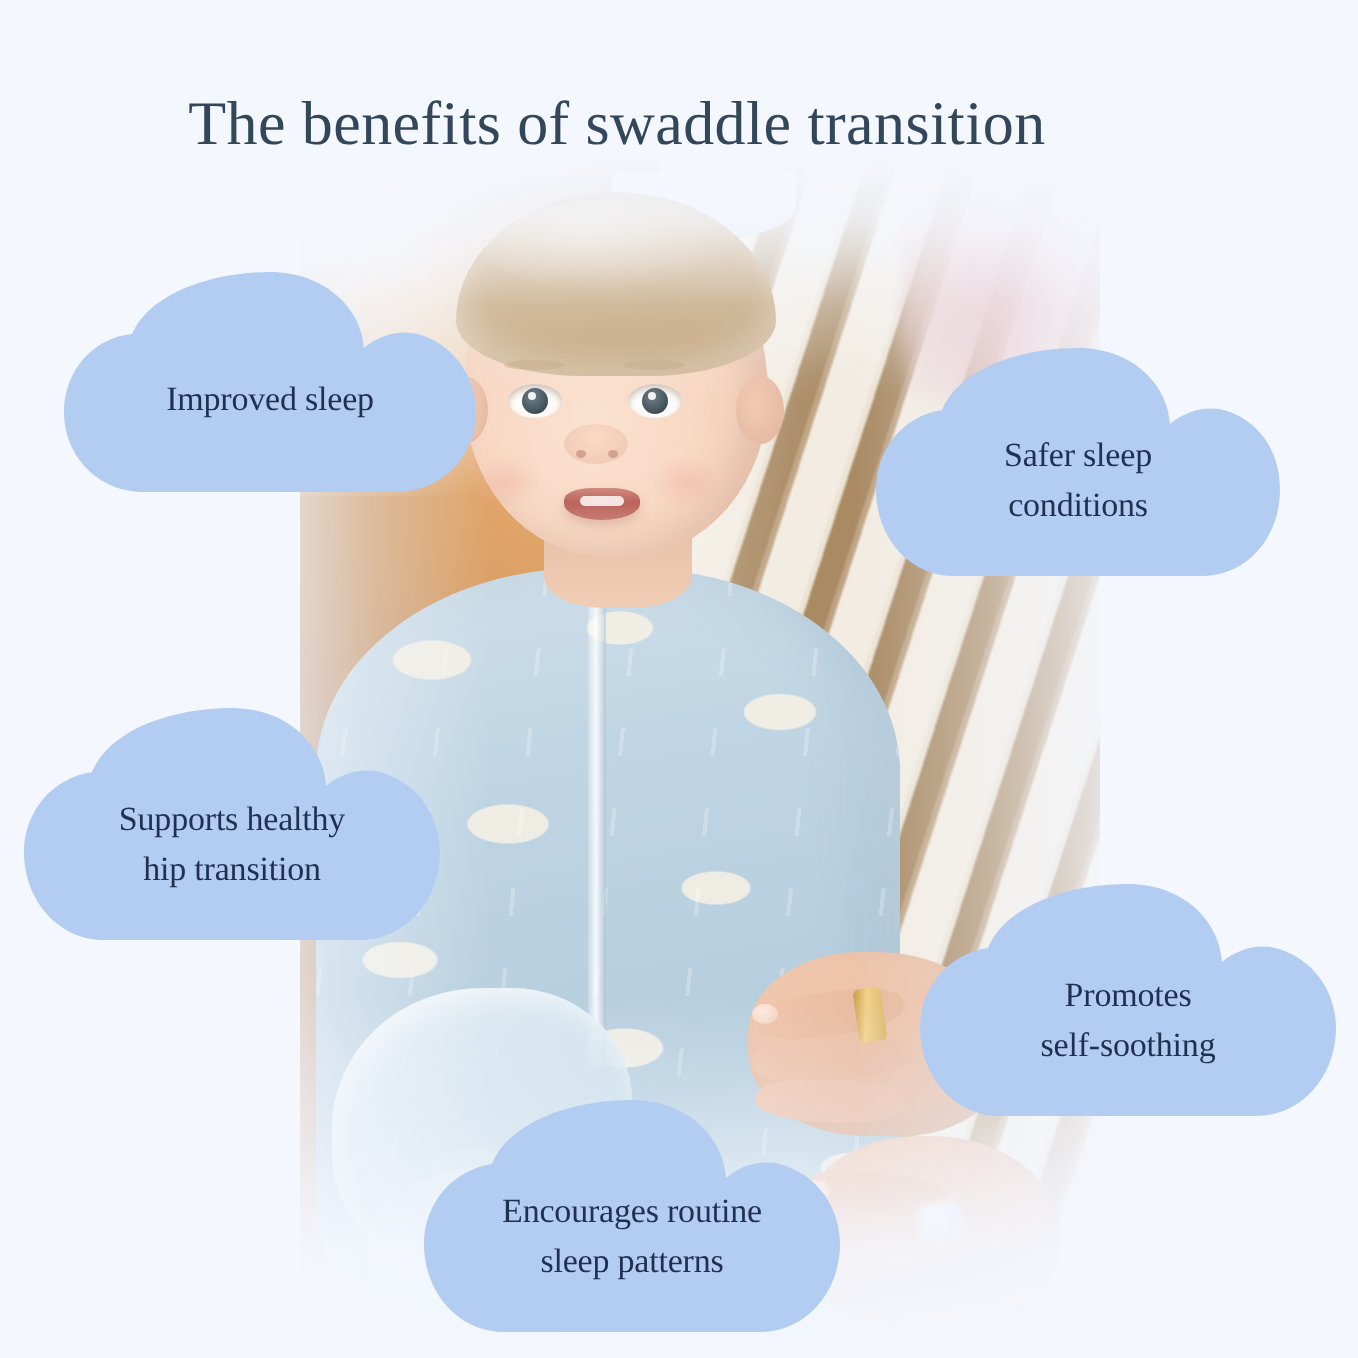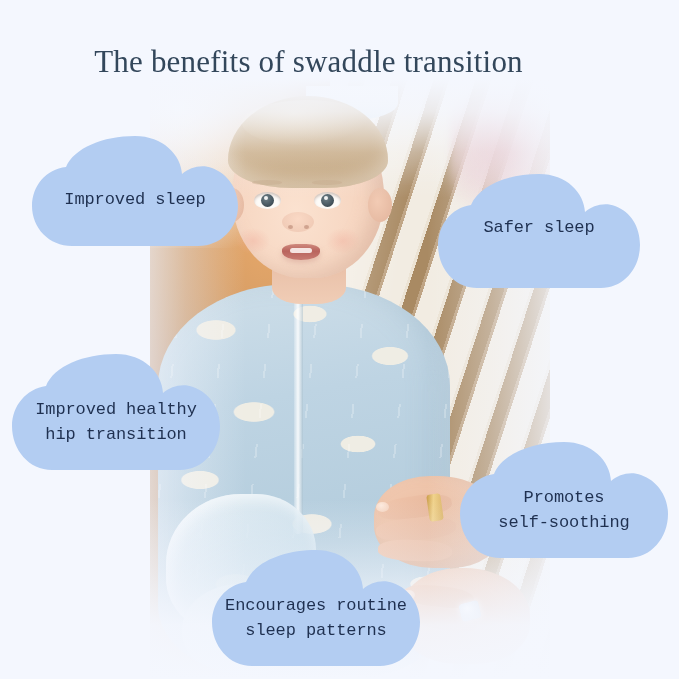--- a/index.html
+++ b/index.html
@@ -390,21 +390,21 @@
     left: 0; top: 0;
     width: 100%; height: 100%;
     overflow: visible;
   }
   .cloud-text {
     position: absolute;
     left: 0;
     width: 100%;
     text-align: center;
     color: #1f3050;
-    font-family: Liberation Mono, monospace;
+    font-family: Liberation Serif, serif;
     font-size: 17px;
     font-weight: 400;
     line-height: 1.45;
     letter-spacing: -0.1px;
   }
 
   
   #cloud-improved-sleep   { left: 30px;  top: 134px; width: 210px; height: 114px; }
   #cloud-improved-sleep   .cloud-text { top: 54px; }
 
@@ -514,37 +514,38 @@
                C157 33 169 30 179 34
                C195 40 204 55 204 73
                C204 96 188 116 165 116
                L41 116
                C18 116 2 96 2 73
                C2 53 15 36 35 33
                C43 14 71 2 103 2 Z" fill="#b3cdf2"></path>
     </svg>
     <div class="cloud-text" style="color: rgb(31, 48, 80);">
       <div>Safer sleep</div>
+      <div>conditions</div>
     </div>
   </div>
 
   <div class="cloud" id="cloud-hip-development">
     <svg viewBox="0 0 212 120" preserveAspectRatio="none">
       <path d="M106 2
                C134 2 152 21 153 41
                C161 34 173 31 183 35
                C200 41 210 57 210 74
                C210 98 193 118 170 118
                L42 118
                C19 118 2 98 2 74
                C2 54 16 37 36 34
                C44 14 74 2 106 2 Z" fill="#b3cdf2"></path>
     </svg>
     <div class="cloud-text" style="color: rgb(31, 48, 80);">
-      <div>Improved healthy</div>
+      <div>Supports healthy</div>
       <div>hip transition</div>
     </div>
   </div>
 
   <div class="cloud" id="cloud-sleep-patterns">
     <svg viewBox="0 0 212 120" preserveAspectRatio="none">
       <path d="M106 2
                C134 2 152 21 153 41
                C161 34 173 31 183 35
                C200 41 210 57 210 74

